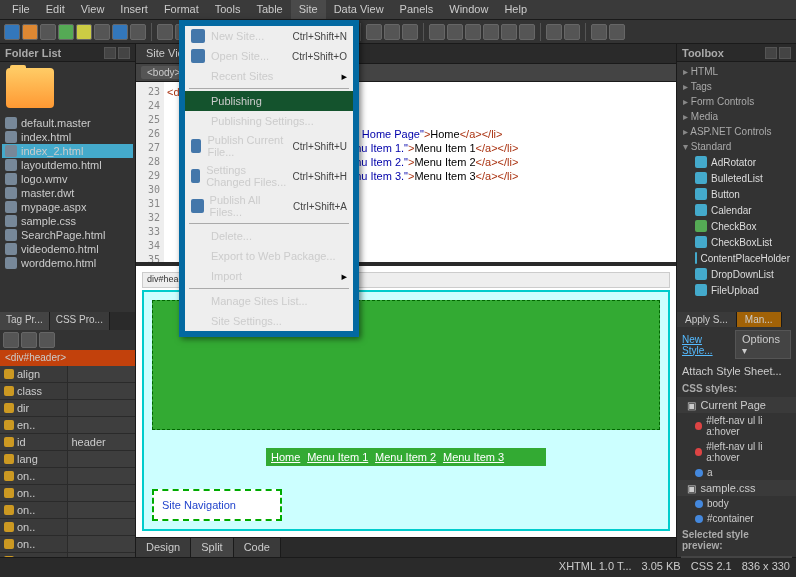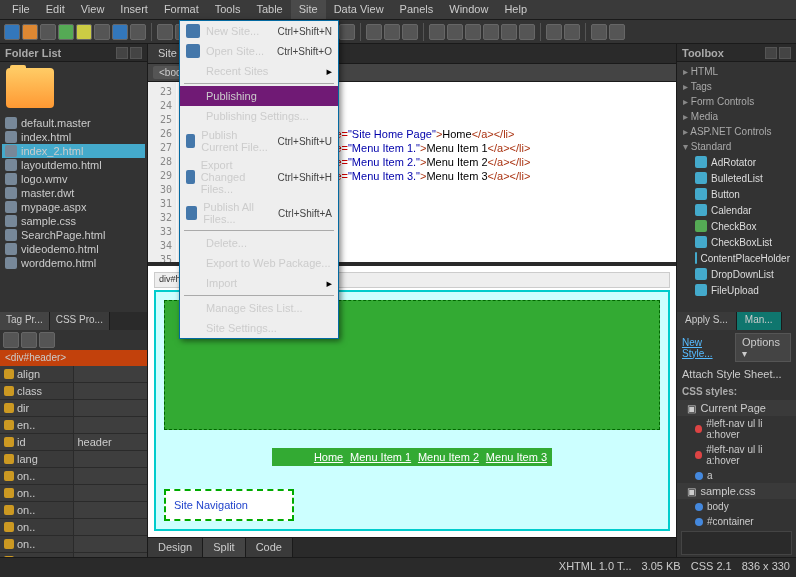--- a/index.html
+++ b/index.html
@@ -8,21 +8,21 @@
 .menubar .mi{padding:3px 8px;cursor:pointer}
 .menubar .mi.open{background:#4a4a4a}
 .toolbar{background:#333;height:24px;border-bottom:1px solid #1a1a1a;display:flex;align-items:center;padding:0 4px;gap:2px}
 .tbicon{width:16px;height:16px;background:#555;border:1px solid #666;border-radius:2px}
 .tbicon.b{background:#37b}
 .tbicon.o{background:#d83}
 .tbicon.g{background:#5a5}
 .tbicon.y{background:#cc4}
 .tsep{width:1px;height:18px;background:#555;margin:0 3px}
 .main{display:flex;height:513px}
-.left{width:148px;background:#333;border-right:1px solid #1a1a1a;display:flex;flex-direction:column}
+.left{width:136px;background:#333;border-right:1px solid #1a1a1a;display:flex;flex-direction:column}
 .panel-hdr{background:#2a2a2a;height:18px;display:flex;align-items:center;padding:0 5px;border-bottom:1px solid #1a1a1a;justify-content:space-between}
 .panel-hdr .title{color:#aaa;font-weight:bold}
 .panel-hdr .ctrls{display:flex;gap:2px}
 .panel-hdr .ctrls span{width:12px;height:12px;background:#444;border:1px solid #555;display:inline-block}
 .folderlist{flex:1;overflow:auto}
 .foldericon{width:48px;height:40px;margin:6px;background:linear-gradient(#fc6,#f93);border-radius:4px;position:relative}
 .foldericon::before{content:"";position:absolute;top:-3px;left:4px;width:16px;height:5px;background:#fc6;border-radius:2px 2px 0 0}
 .filelist{padding:2px}
 .file{display:flex;align-items:center;gap:4px;padding:1px 3px;cursor:pointer;color:#ddd;font-size:10px}
 .file.sel{background:#4ac;color:#000}
@@ -38,21 +38,21 @@
 .code{flex:1;padding:3px;font-family:monospace;font-size:10.5px;line-height:14px;color:#000;white-space:pre}
 .code .t{color:#a31}
 .code .a{color:#c00}
 .code .v{color:#00a}
 .code .txt{color:#000}
 .splitter{height:4px;background:#2a2a2a;cursor:row-resize}
 .design{flex:1;background:#fff;padding:6px;overflow:hidden}
 .design .ruler{height:16px;background:#eee;border:1px solid #ccc;font-size:9px;color:#333;padding:1px 4px}
 .design .canvas{border:2px solid #0cc;background:#cff;padding:8px;margin-top:2px}
 .design .greenbox{background:#3a3;border:1px dashed #060;height:130px}
-.design .navbar{background:#3a3;color:#fff;text-align:right;padding:3px;margin:18px auto;width:280px;font-size:10px}
+.design .navbar{background:#3a3;color:#fff;text-align:left;padding:3px;margin:18px auto;width:280px;font-size:10px}
 .design .navbar span{text-decoration:underline;margin:0 2px;color:#fff}
 .design .sitenav{border:2px dashed #0a0;padding:8px;width:130px;background:#fff;margin-top:23px}
 .design .sitenav .lbl{color:#24c;font-size:11px}
 .viewtabs{height:20px;background:#2a2a2a;display:flex;border-top:1px solid #1a1a1a}
 .right{width:120px;background:#333;border-left:1px solid #1a1a1a;display:flex;flex-direction:column}
 .toolbox{flex:1;overflow:auto;padding:2px}
 .tbitem{padding:2px 4px;cursor:pointer;font-size:10px;color:#ddd}
 .tbitem.hdr{color:#aaa}
 .tbitem.hdr::before{content:"▸ ";color:#888}
 .tbitem.exp::before{content:"▾ "}
@@ -67,34 +67,34 @@
 .tagtools{height:20px;background:#333;display:flex;align-items:center;gap:2px;padding:0 3px}
 .tagbc{height:16px;background:#c2410c;padding:2px 5px;font-size:10px}
 .proplist{flex:1;overflow:auto}
 .prop{display:flex;border-bottom:1px solid #2a2a2a;font-size:10px}
 .prop .pn{width:50%;padding:2px 4px;background:#3a3a3a;border-right:1px solid #2a2a2a;display:flex;align-items:center;gap:3px}
 .prop .pv{width:50%;padding:2px 4px;background:#3e3e3e}
 .picon{width:10px;height:10px;background:#c92;display:inline-block;border-radius:2px}
 .stylespanel{height:245px;display:flex;flex-direction:column}
 .stabs{display:flex;height:18px}
 .stab{padding:2px 8px;background:#3a3a3a;border-right:1px solid #1a1a1a;font-size:10px}
-.stab.active{background:#0f766e}
+.stab.active{background:#a16207}
 .srow{padding:3px 5px;display:flex;gap:4px;align-items:center}
 .srow .link{color:#5bf;text-decoration:underline;cursor:pointer;font-size:10px}
 .srow .btn{background:#444;padding:2px 6px;border:1px solid #555;font-size:10px;cursor:pointer}
 .slabel{padding:3px 5px;font-size:10px;font-weight:bold;color:#aaa}
 .sitem{padding:2px 6px 2px 18px;font-size:10px;display:flex;align-items:center;gap:4px}
 .sitem.h{background:#3a3a3a;padding-left:10px}
 .sdot{width:8px;height:8px;border-radius:50%;display:inline-block}
 .sdot.r{background:#d44}
 .sdot.b{background:#48d}
 .statusbar{height:16px;background:#2a2a2a;border-top:1px solid #1a1a1a;display:flex;align-items:center;justify-content:flex-end;padding:0 6px;gap:10px;font-size:10px;color:#999}
-.dropdown{position:absolute;top:20px;left:179px;width:160px;background:#eee;border:1px solid #0369a1;box-shadow:2px 2px 6px rgba(0,0,0,.5);z-index:100;color:#000}
+.dropdown{position:absolute;top:20px;left:179px;width:180px;background:#eee;border:6px solid #0369a1;box-shadow:2px 2px 6px rgba(0,0,0,.5);z-index:100;color:#000}
 .dditem{display:flex;align-items:center;padding:3px 6px;font-size:11px;color:#000;cursor:pointer;gap:6px}
-.dditem.hl{background:#701a75}
+.dditem.hl{background:#14532d}
 .dditem .dicon{width:14px;height:14px;display:inline-block}
 .dditem .dicon.i{background:#47a;border-radius:2px}
 .dditem .sc{margin-left:auto;color:#444;font-size:10px}
 .dditem .arr{margin-left:auto;color:#000}
 .ddsep{height:1px;background:#aaa;margin:2px 4px}
 </style>
 </head>
 <body>
 
 <div class="menubar" id="menubar">
@@ -372,20 +372,21 @@
       <div id="cpitems">
           <div class="sitem"><span class="sdot r"></span>#left-nav ul li a:hover</div>
           <div class="sitem"><span class="sdot r"></span>#left-nav ul li a:hover</div>
           <div class="sitem"><span class="sdot b"></span>a</div>
         </div>
       <div class="sitem h">▣ <span>sample.css</span></div>
       <div id="sheetitems">
           <div class="sitem"><span class="sdot b"></span>body</div>
           <div class="sitem"><span class="sdot b"></span>#container</div>
         </div>
+      <div class="slabel">Selected style preview:</div>
       <div style="flex:1;background:#2a2a2a;margin:2px 4px;border:1px solid #444"></div>
     </div>
   </div>
 </div>
 
 <div class="statusbar">
   <span>XHTML 1.0 T...</span>
   <span>3.05 KB</span>
   <span>CSS 2.1</span>
   <span>836 x 330</span>
@@ -416,21 +417,21 @@
       <span class="dicon"></span>
       <span>Publishing Settings...</span>
     </div>
     <div class="dditem">
       <span class="dicon i"></span>
       <span>Publish Current File...</span>
       <span class="sc">Ctrl+Shift+U</span>
     </div>
     <div class="dditem">
       <span class="dicon i"></span>
-      <span>Export Changed Files...</span>
+      <span>Settings Changed Files...</span>
       <span class="sc">Ctrl+Shift+H</span>
     </div>
     <div class="dditem">
       <span class="dicon i"></span>
       <span>Publish All Files...</span>
       <span class="sc">Ctrl+Shift+A</span>
     </div>
     <div class="ddsep"></div>
     <div class="dditem">
       <span class="dicon"></span>

